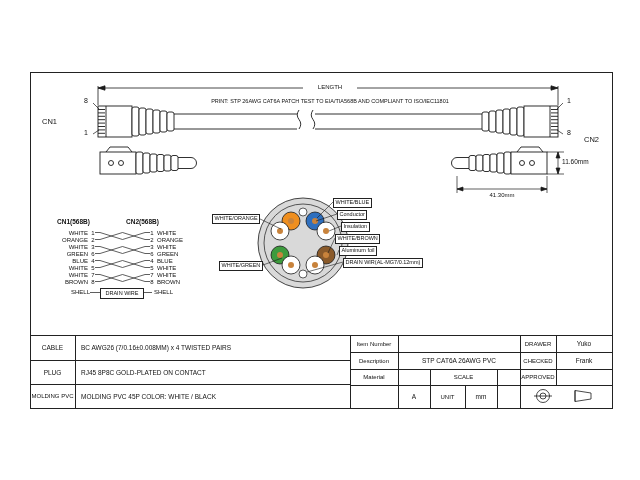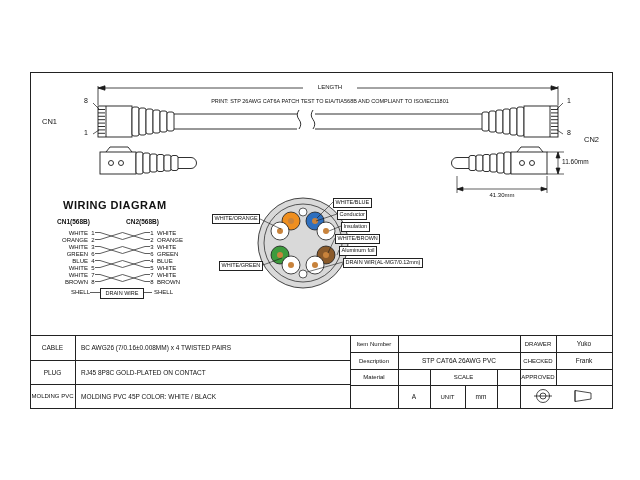--- a/index.html
+++ b/index.html
@@ -205,21 +205,20 @@
   <div class="t" style="left:205px;top:98px;width:250px;text-align:center;font-size:5.5px;">PRINT: STP 26AWG CAT6A PATCH TEST TO EIA/TIA568B AND COMPLIANT TO ISO/IEC11801</div>
   <div class="t" style="left:42px;top:118px;font-size:7.5px;">CN1</div>
   <div class="t" style="left:584px;top:116px;font-size:7.5px;margin-top:20px;">CN2</div>
   <div class="t" style="left:84px;top:97px;font-size:7px;">8</div>
   <div class="t" style="left:84px;top:129px;font-size:7px;">1</div>
   <div class="t" style="left:567px;top:97px;font-size:7px;">1</div>
   <div class="t" style="left:567px;top:129px;font-size:7px;">8</div>
   <div class="t" style="left:474px;top:191.5px;width:56px;text-align:center;font-size:6px;">41.30mm</div>
   <div class="t" style="left:562px;top:158px;font-size:6.5px;">11.60mm</div>
 
-  <div class="t" style="left:63px;top:199px;font-size:11px;font-weight:600;letter-spacing:0.5px;">WIRING DIAGRAM</div>
   <div class="t" style="left:57px;top:218px;font-size:6.5px;font-weight:bold;">CN1(568B)</div>
   <div class="t" style="left:126px;top:218px;font-size:6.5px;font-weight:bold;">CN2(568B)</div>
 
   <div class="wrow" style="top:229px;">
     <span class="wc l">WHITE</span>
       <span class="wp">1</span>
       <span class="wsp"></span>
       <span class="wp">1</span>
       <span class="wc r">WHITE</span>
   </div>

